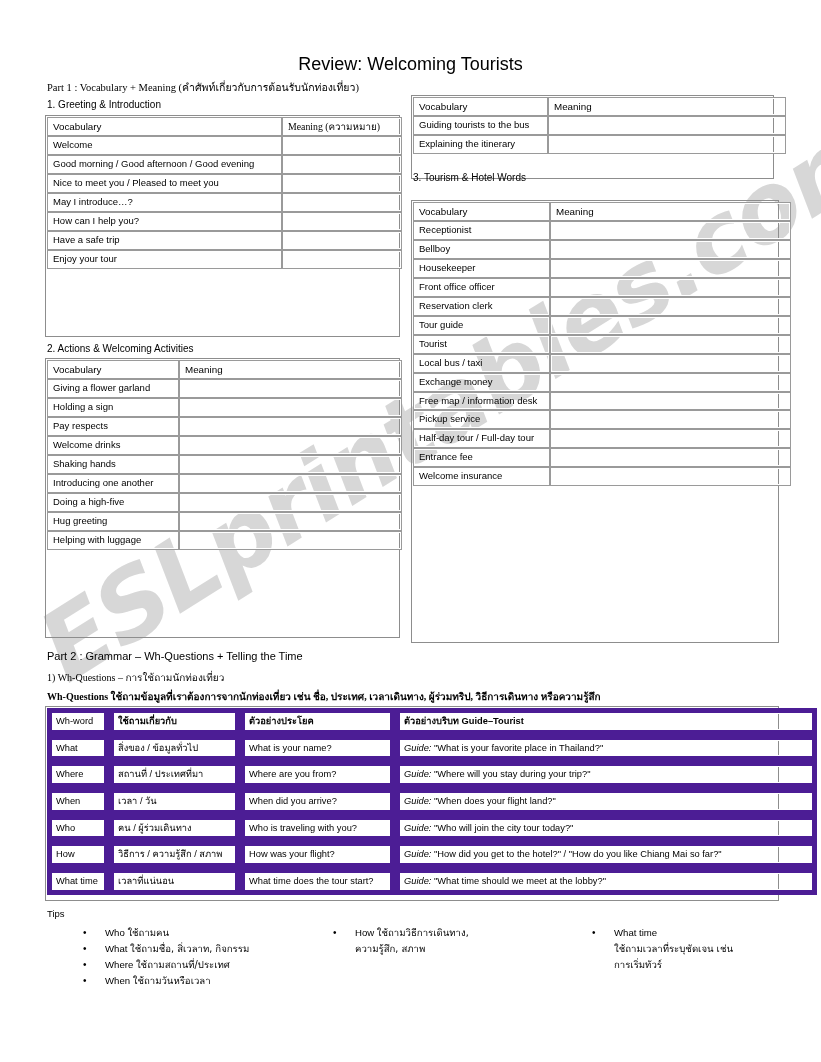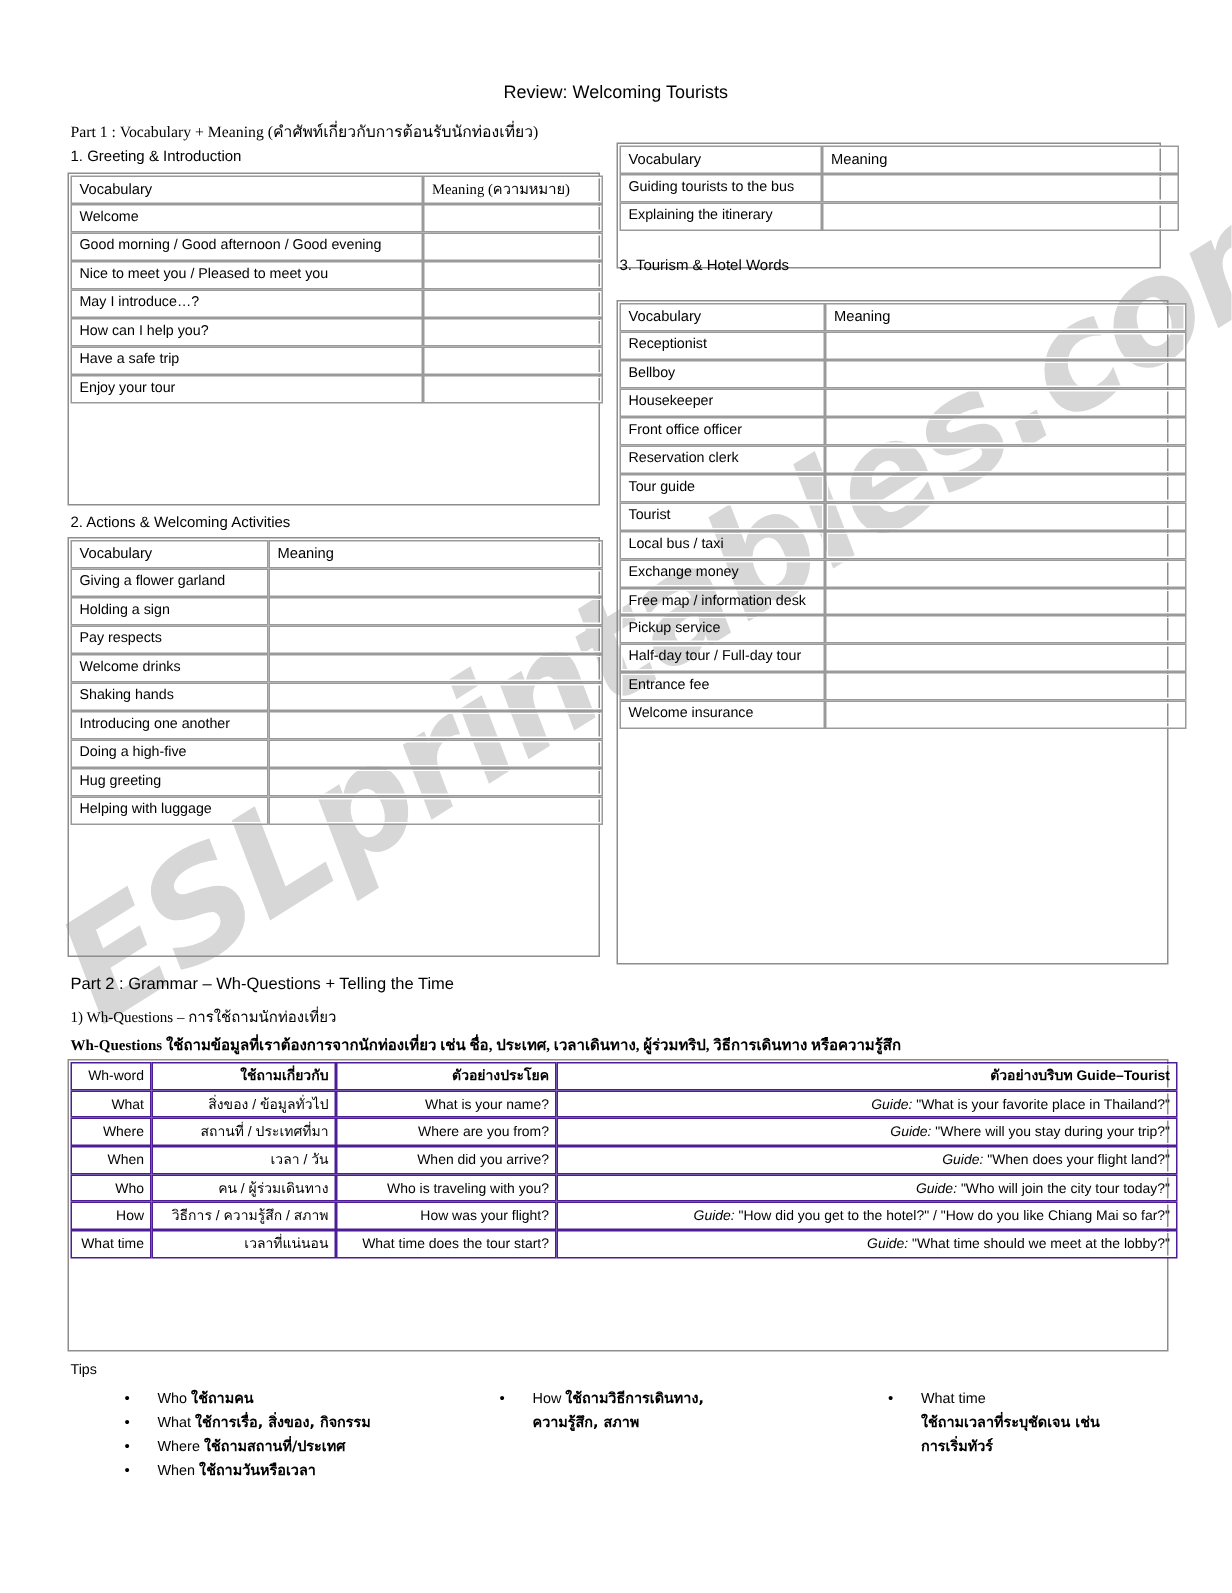--- a/index.html
+++ b/index.html
@@ -48,21 +48,21 @@
     white-space: nowrap;
     margin-left: 20px;
     margin-top: 170px;
   }
 
   .content { position: relative; z-index: 10; }
 
   
   .doc-title {
     text-align: center;
-    font-size: 12px;
+    font-size: 18px;
     font-weight: normal;
     margin: 0;
     position: absolute;
     left: 0; right: 0;
     top: 54px;
   }
   .part-head {
     position: absolute;
     font-size: 10.5px;
     white-space: nowrap;
@@ -102,30 +102,29 @@
     background: transparent;
   }
 
   
   table.whq {
     position: absolute;
     border-collapse: separate;
     border-spacing: 0;
   }
   table.whq td {
-    border: 1px solid #4c1d95;
+    border: 5px solid #4c1d95;
     box-shadow: 0 0 0 1px #ffffff inset;
     padding: 3px 4px;
     font-size: 9.3px;
     vertical-align: middle;
     line-height: 1.15;
     white-space: nowrap;
     overflow: hidden;
     background: transparent;
-    text-align: right;
   }
   table.whq td.thai { font-family: Liberation Sans, sans-serif; font-size: 9.3px; }
   table.whq td i { font-style: italic; }
 
   
   .tips-label {
     position: absolute;
     font-size: 9.5px;
   }
   .tipcol { position: absolute; }
@@ -137,21 +136,21 @@
     margin-bottom: 0;
     white-space: nowrap;
   }
   .tipitem .bullet {
     position: absolute;
     left: -22px;
     top: 0;
     font-size: 10px;
   }
   .tipitem .en { font-family: "Liberation Sans", sans-serif; }
-  .tipitem .th { font-family: "DejaVu Sans", sans-serif; font-weight: bold; }
+  .tipitem .th { font-family: "DejaVu Sans", sans-serif; font-weight: normal; }
   .tipsub { display:block; white-space: nowrap; }
 </style>
 </head>
 <body>
 
 <div class="page">
 
   <div class="watermark">
     <span>ESLprintables.com</span>
   </div>
@@ -392,21 +391,21 @@
 
     <div class="tips-label" style="left:47px; top:908px;">Tips</div>
 
     <div class="tipcol" style="left:105px; top:925px; width:240px;">
       <div class="tipitem">
         <span class="bullet">•</span>
         <span class="en">Who </span><span class="th">ใช้ถามคน</span>
       </div>
       <div class="tipitem">
         <span class="bullet">•</span>
-        <span class="en">What </span><span class="th">ใช้การเรื่อ, สิ่งของ, กิจกรรม</span>
+        <span class="en">What </span><span class="th">ใช้ถามชื่อ, สิ่เวลาท, กิจกรรม</span>
       </div>
       <div class="tipitem">
         <span class="bullet">•</span>
         <span class="en">Where </span><span class="th">ใช้ถามสถานที่/ประเทศ</span>
       </div>
       <div class="tipitem">
         <span class="bullet">•</span>
         <span class="en">When </span><span class="th">ใช้ถามวันหรือเวลา</span>
       </div>
     </div>

